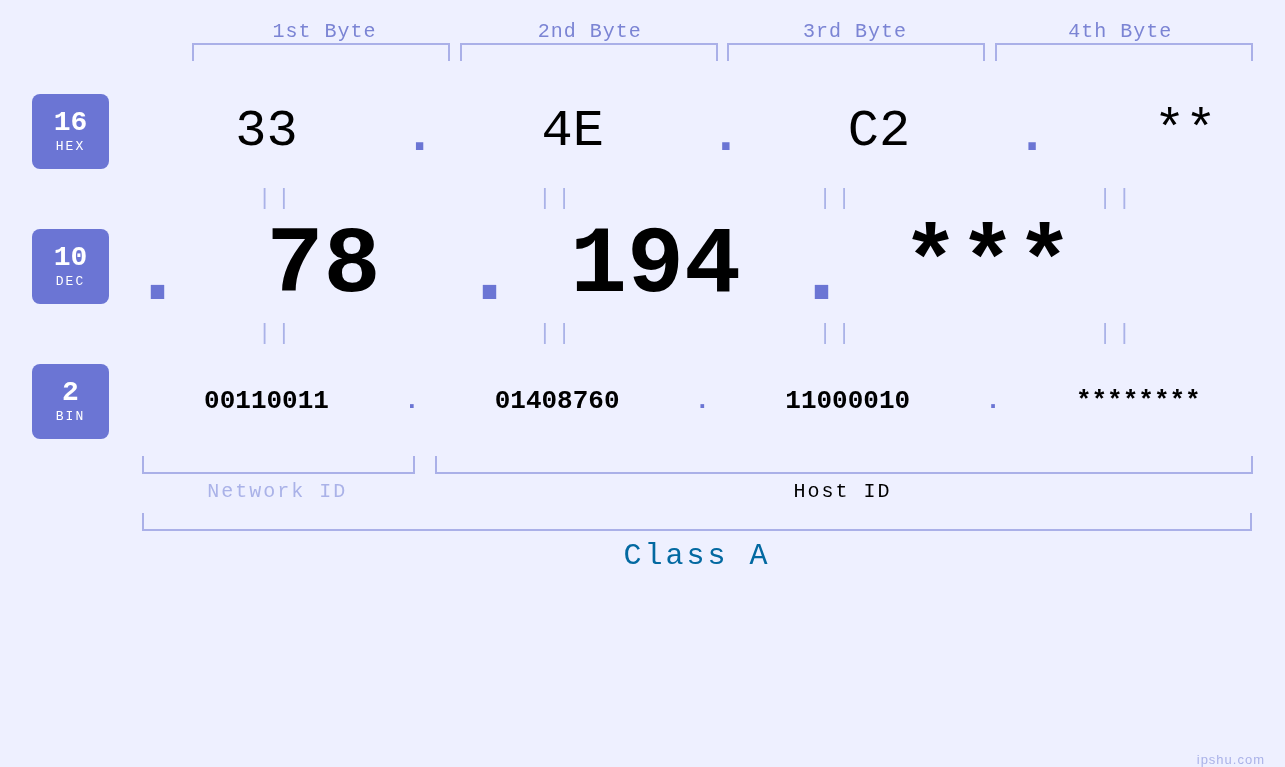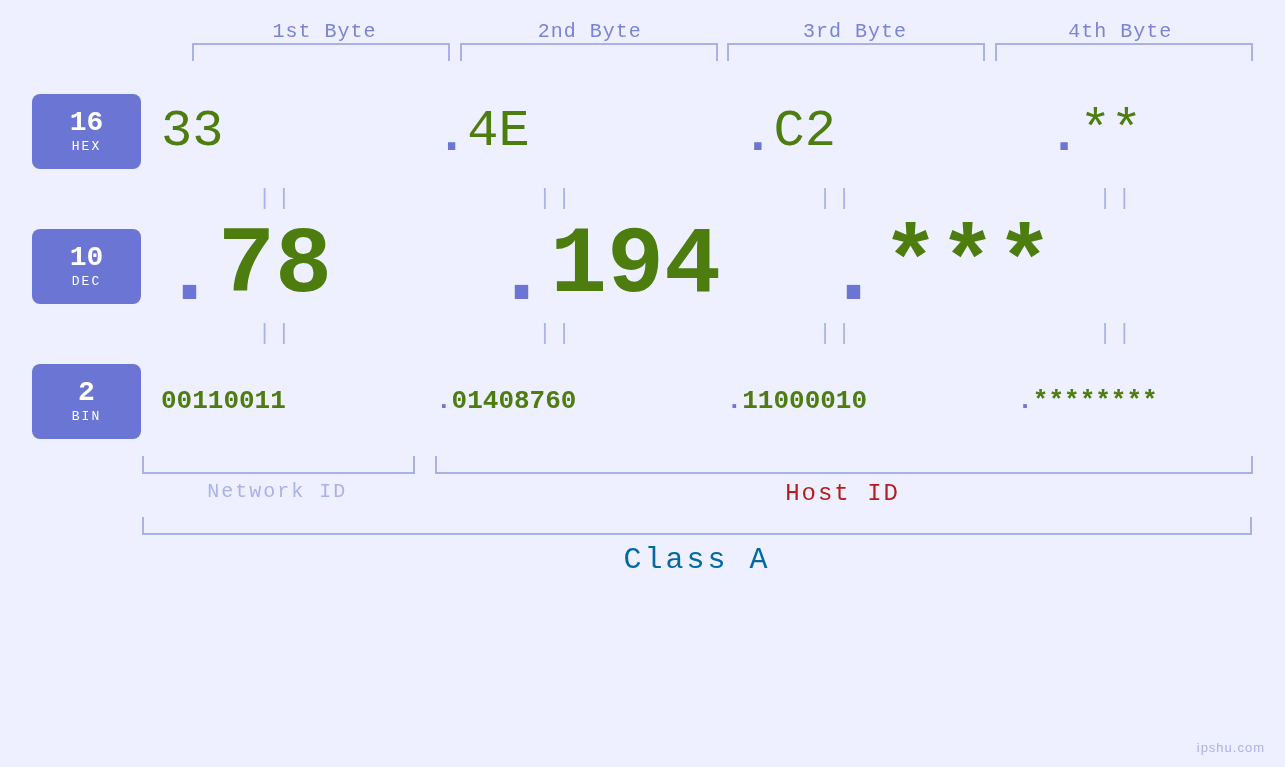--- a/index.html
+++ b/index.html
@@ -57,21 +57,21 @@
       border-right: 2px solid #aab0e8;
     }
 
     .data-row {
       display: flex;
       align-items: center;
       height: 100px;
     }
 
     .base-badge {
-      width: 109px;
+      width: 77px;
       height: 75px;
       background-color: #6b75d4;
       border-radius: 8px;
       display: flex;
       flex-direction: column;
       align-items: center;
       justify-content: center;
       color: white;
       margin-right: 20px;
       flex-shrink: 0;
@@ -97,24 +97,24 @@
 
     .byte-value {
       width: 275px;
       text-align: center;
       display: flex;
       align-items: center;
       justify-content: center;
     }
 
     .byte-value .val {
-      color: #4d7c0f;
+      color: #000000;
       display: block;
       flex: 1;
-      text-align: left;
+      text-align: center;
     }
 
     .dot {
       color: #6b75d4;
       font-size: 40px;
       font-weight: bold;
       margin: 0 0px;
     }
 
     
@@ -179,22 +179,22 @@
       width: 275px;
       text-align: center;
       color: #aab2e8;
       font-size: 20px;
       letter-spacing: 2px;
     }
 
     .host-label {
       width: 835px;
       text-align: center;
-      color: #b91c1c;
-      font-size: 24px;
+      color: #000000;
+      font-size: 20px;
       letter-spacing: 2px;
       margin-left: 10px;
     }
 
     
     .class-row {
       margin-top: 10px;
       margin-left: 110px;
     }
 
@@ -211,21 +211,21 @@
       text-align: center;
       color: #0369a1;
       font-size: 30px;
       letter-spacing: 3px;
       margin-top: 8px;
     }
 
     
     .watermark {
       position: absolute;
-      bottom: 12px;
+      bottom: 0;
       right: 20px;
       color: #aab2e8;
       font-size: 13px;
       font-family: Arial, sans-serif;
       letter-spacing: 1px;
     }
   </style>
 </head>
 <body>
 

